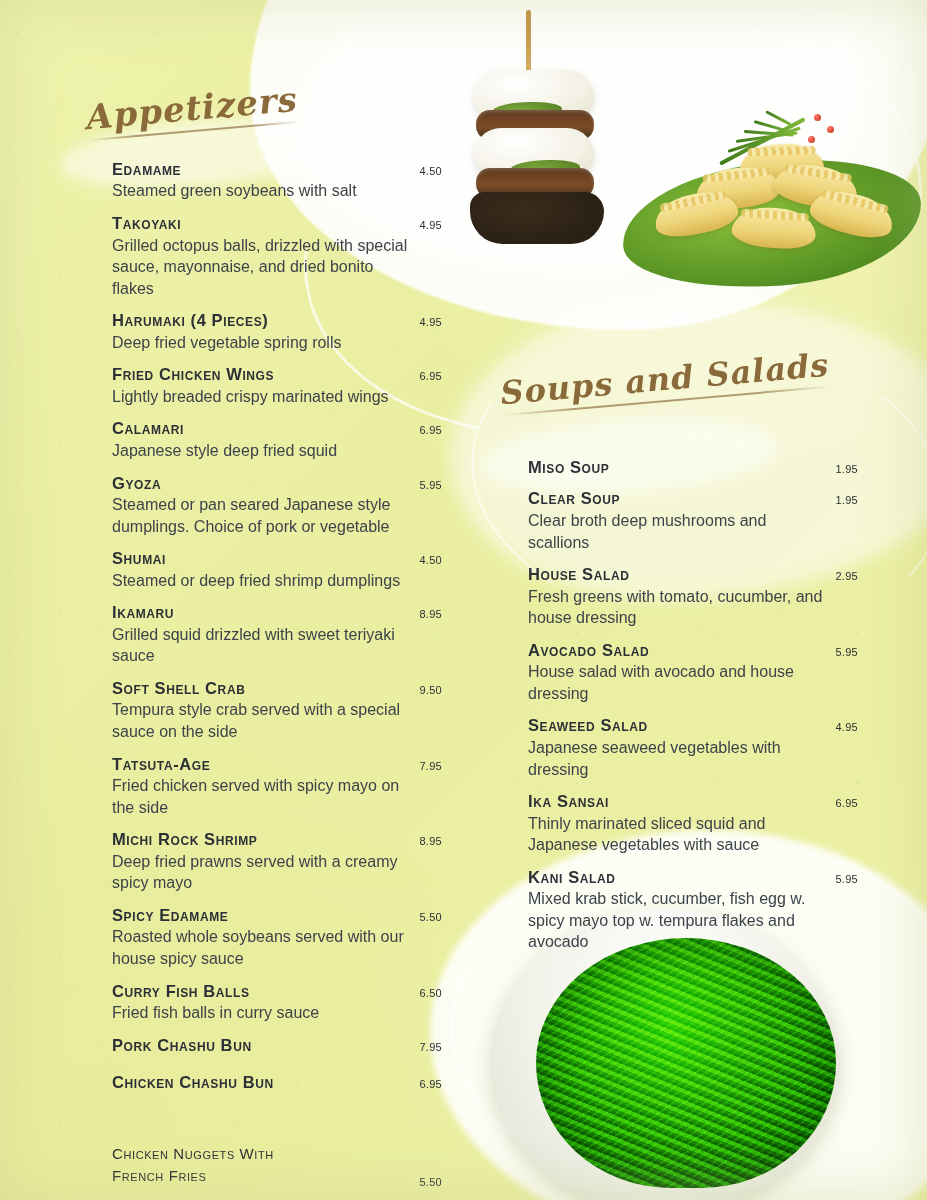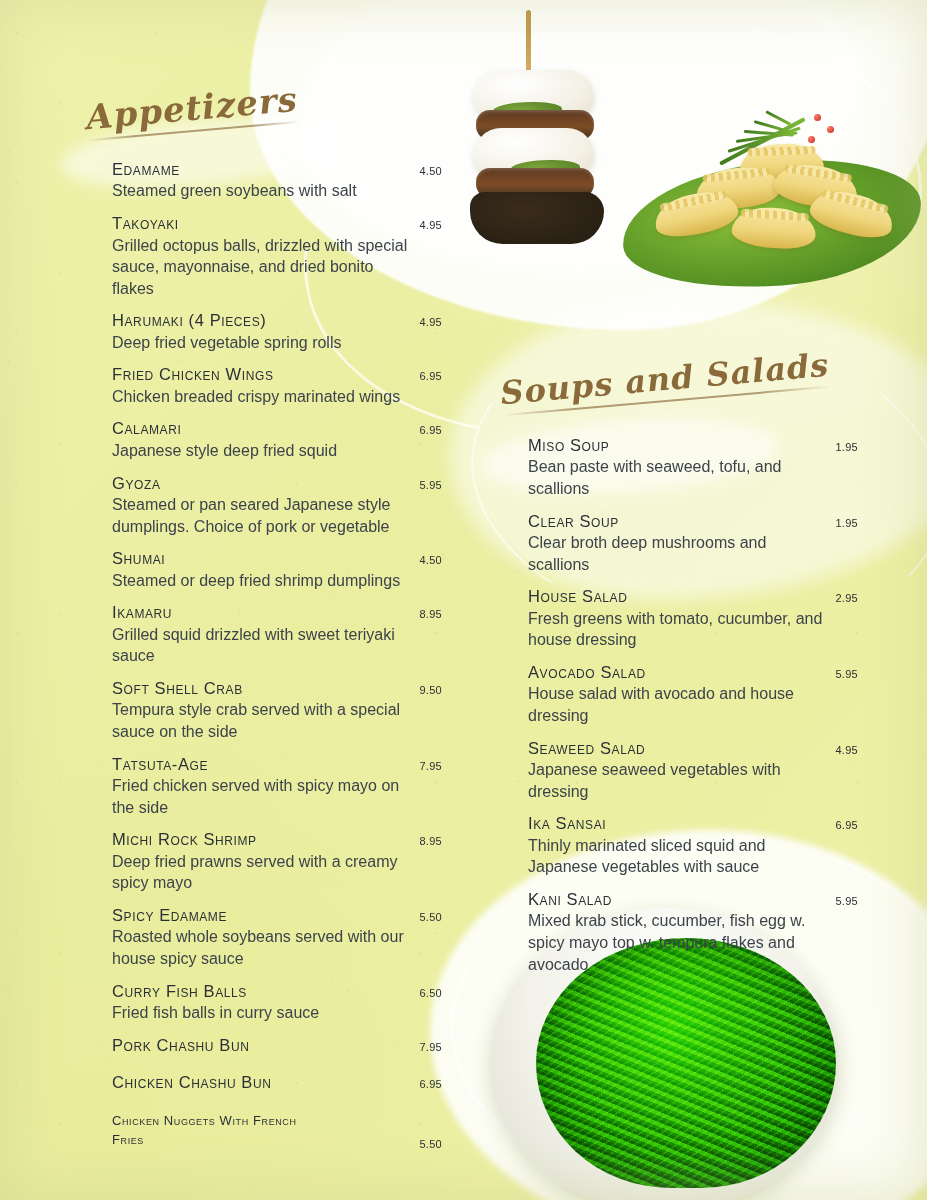--- a/index.html
+++ b/index.html
@@ -126,63 +126,65 @@
     background: linear-gradient(90deg, rgba(138,106,58,.0), rgba(138,106,58,.65) 22%, rgba(138,106,58,.65) 78%, rgba(138,106,58,0));
     margin-top: 2px;
   }
 
   
   .column {
     position: absolute;
     width: 330px;
   }
   #col-appetizers { left: 112px; top: 160px; }
-  #col-soups      { left: 528px; top: 436px; }
+  #col-soups      { left: 528px; top: 458px; }
 
   .menu-item {
     margin-bottom: 12px;
   }
   .item-head {
     display: flex;
     align-items: baseline;
     justify-content: space-between;
     gap: 10px;
   }
   .item-name {
     font-family: "Liberation Sans", sans-serif;
     font-size: 16.5px;
     letter-spacing: .6px;
     color: #2b3036;
     font-variant: small-caps;
     text-transform: capitalize;
     line-height: 1.18;
     flex: 1 1 auto;
+    font-weight: bold;
   }
   .item-price {
     font-size: 11px;
     color: #2b3036;
     letter-spacing: .3px;
     flex: 0 0 auto;
     min-width: 46px;
     text-align: right;
   }
   .item-desc {
     font-size: 16px;
     line-height: 1.35;
     color: #3d434a;
     margin-top: 1px;
     max-width: 300px;
   }
   .item-name2 {
-    font-size: 13px;
+    font-size: 15px;
     letter-spacing: .6px;
     color: #2b3036;
     font-variant: small-caps;
     text-transform: capitalize;
     line-height: 1.5;
+    margin-top: 32px;
   }
   .two-line .item-head { align-items: flex-start; }
 
   
   .photo { position: absolute; pointer-events: none; }
 
   
   #photo-bao { left: 430px; top: 10px; width: 215px; height: 240px; }
   .bao-skewer {
     position: absolute; left: 96px; top: 0; width: 5px; height: 96px;
@@ -380,21 +382,21 @@
       <div class="item-price">4.95</div>
     </div>
     <div class="item-desc">Deep fried vegetable spring rolls</div>
   </div>
 
   <div class="menu-item">
     <div class="item-head">
       <div class="item-name">Fried Chicken Wings</div>
       <div class="item-price">6.95</div>
     </div>
-    <div class="item-desc">Chicken breaded crispy marinated wings</div>
+    <div class="item-desc">Lightly breaded crispy marinated wings</div>
   </div>
 
   <div class="menu-item">
     <div class="item-head">
       <div class="item-name">Calamari</div>
       <div class="item-price">6.95</div>
     </div>
     <div class="item-desc">Japanese style deep fried squid</div>
   </div>
 
@@ -485,21 +487,20 @@
 
 </div>
 
 <div class="column" id="col-soups">
 
   <div class="menu-item">
     <div class="item-head">
       <div class="item-name">Miso Soup</div>
       <div class="item-price">1.95</div>
     </div>
-    <div class="item-desc">Bean paste with seaweed, tofu, and scallions</div>
   </div>
 
   <div class="menu-item">
     <div class="item-head">
       <div class="item-name">Clear Soup</div>
       <div class="item-price">1.95</div>
     </div>
     <div class="item-desc">Clear broth deep mushrooms and scallions</div>
   </div>
 

